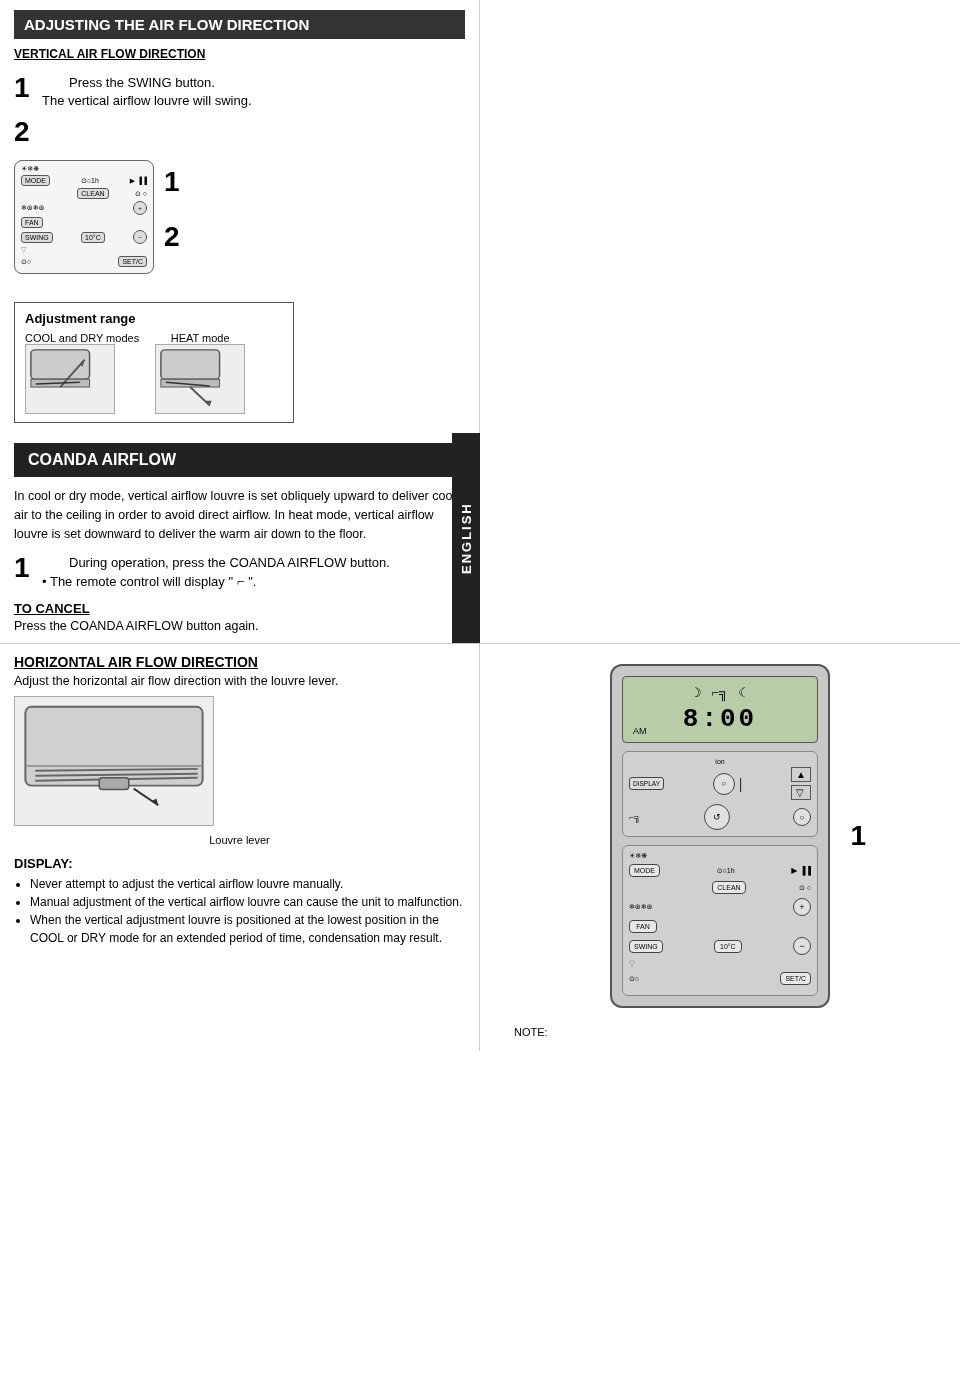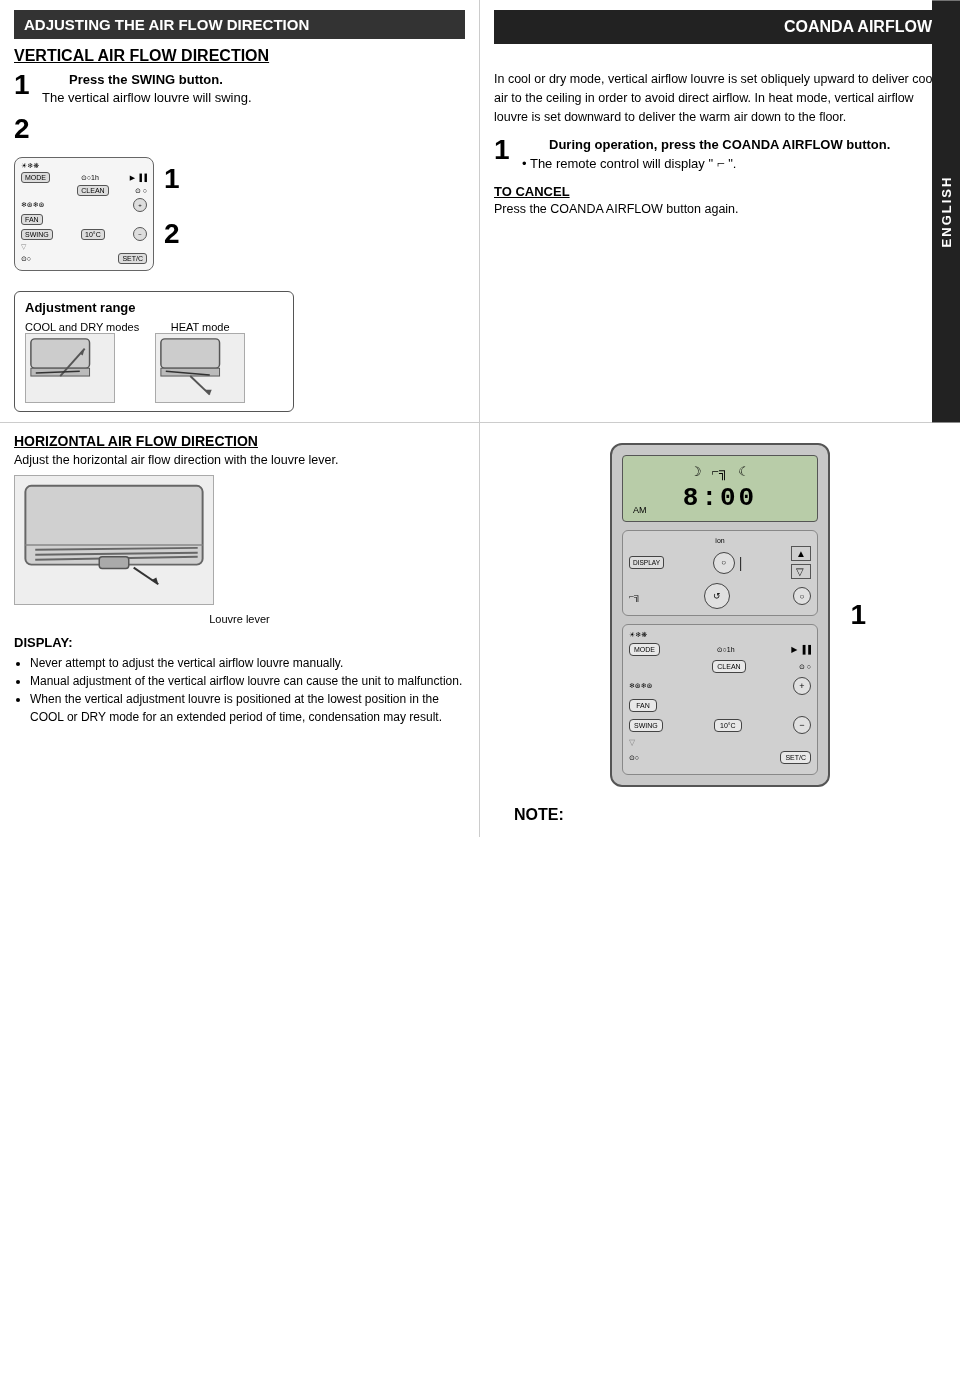--- a/index.html
+++ b/index.html
@@ -16,21 +16,21 @@
       display: flex;
       flex-direction: column;
       width: 960px;
       min-height: 1385px;
       padding: 0;
     }
 
     
     .top-section {
       display: flex;
-      flex-direction: row;
+      flex-direction: column;
       border-bottom: 1px solid #ccc;
     }
 
     .left-col {
       width: 480px;
       padding: 10px 14px;
       border-right: 1px solid #ccc;
     }
 
     .right-col {
@@ -50,29 +50,29 @@
       display: inline-block;
       width: 100%;
     }
 
     .coanda-title-box {
       background: #222;
       color: #fff;
       font-weight: bold;
       font-size: 16px;
       padding: 8px 14px;
-      text-align: right;
-      margin-bottom: 26px;
+      text-align: left;
+      margin-bottom: 10px;
     }
 
     .sub-title {
       font-weight: bold;
-      font-size: 16px;
+      font-size: 12px;
       text-decoration: underline;
-      margin-bottom: 6px;
+      margin-bottom: 13px;
     }
 
     .step {
       display: flex;
       flex-direction: row;
       margin-bottom: 8px;
       align-items: flex-start;
     }
 
     .step-num {
@@ -82,21 +82,21 @@
       line-height: 1;
       min-width: 20px;
     }
 
     .step-text {
       font-size: 13px;
       line-height: 1.4;
     }
 
     .step-text b {
-      font-weight: bold;
+      font-weight: normal;
       padding-left: 27px;
     }
 
     
     .remote-small {
       display: inline-block;
       border: 1.5px solid #666;
       border-radius: 8px;
       padding: 4px 6px;
       background: #f5f5f5;
@@ -130,23 +130,23 @@
       background: #ddd;
       display: inline-flex;
       align-items: center;
       justify-content: center;
       font-size: 6px;
     }
 
     
     .adj-range-box {
       border: 1.5px solid #555;
-      border-radius: 6px;
+      border-radius: 0;
       padding: 8px 10px;
-      margin-top: 14px;
+      margin-top: 22px;
       width: 280px;
     }
 
     .adj-range-title {
       font-weight: bold;
       font-size: 13px;
       margin-bottom: 6px;
     }
 
     .adj-range-row {
@@ -359,22 +359,22 @@
       line-height: 1.5;
     }
 
     .note-section {
       margin-top: 10px;
       font-size: 12px;
       line-height: 1.5;
     }
 
     .note-title {
-      font-weight: bold;
-      font-size: 16px;
+      font-weight: normal;
+      font-size: 11px;
     }
 
     
     .page-footer {
       text-align: center;
       font-size: 14px;
       font-weight: bold;
       padding: 10px;
       border-top: 1px solid #ccc;
     }

